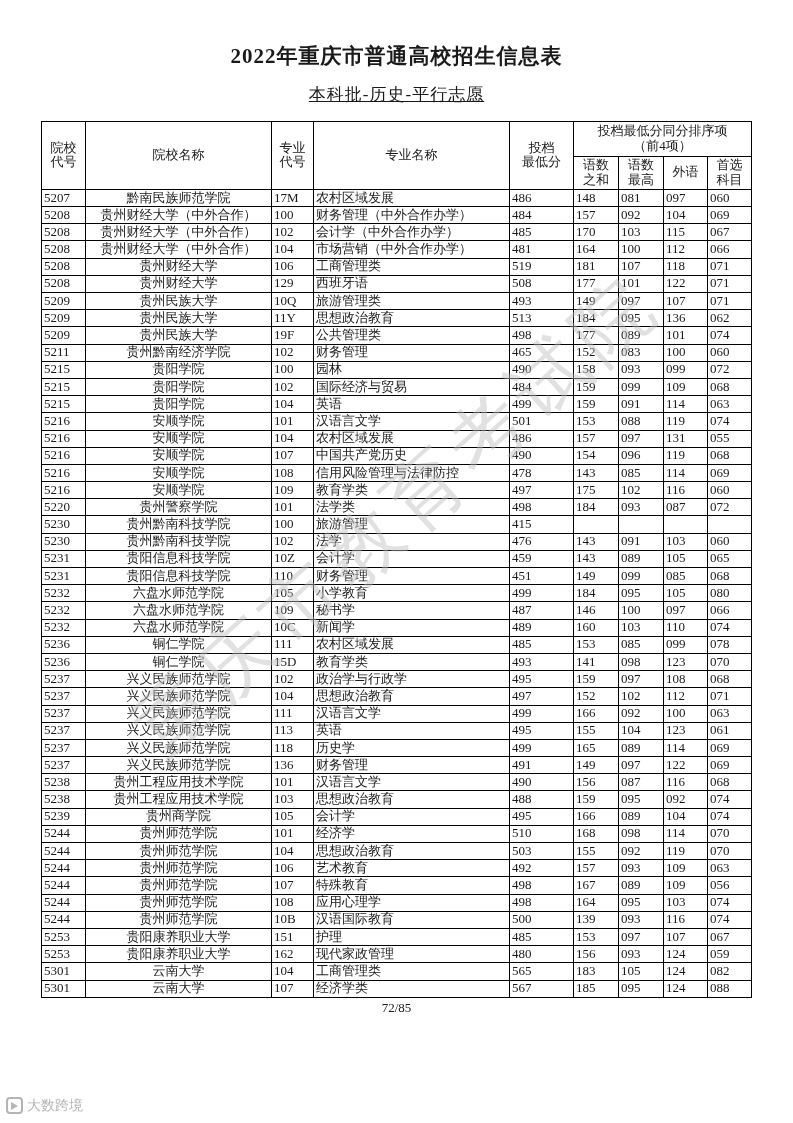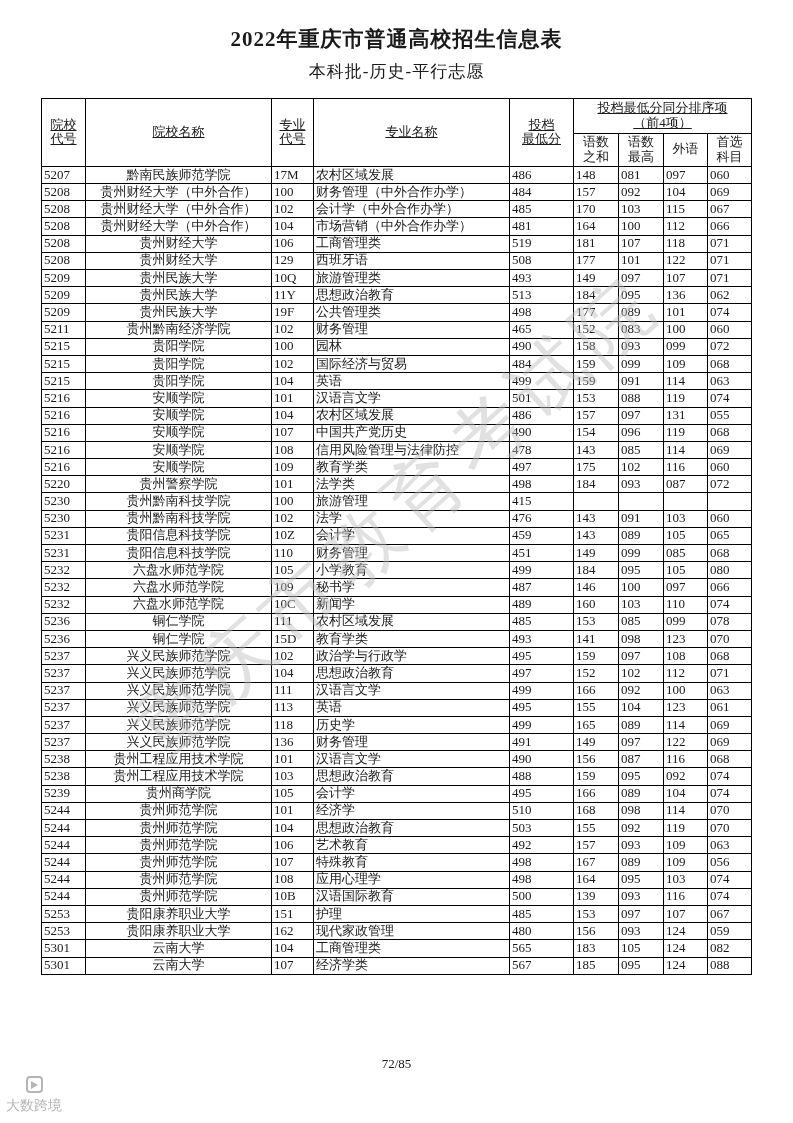--- a/index.html
+++ b/index.html
@@ -9,28 +9,29 @@
     background: #ffffff;
     font-family: "Liberation Serif", serif;
     color: #1a1a1a;
     position: relative;
     overflow: hidden;
   }
   .title {
     text-align: center;
     font-size: 21px;
     font-weight: bold;
-    padding-top: 25px;
+    padding-top: 42px;
     letter-spacing: 1px;
   }
   .subtitle {
     text-align: center;
     font-size: 17px;
-    margin-top: 7px;
+    margin-top: 13px;
     letter-spacing: 1px;
+    text-decoration: underline;
   }
   table.main {
     border-collapse: collapse;
     table-layout: fixed;
     width: 710px;
     margin: 15px auto 0 auto;
     position: relative;
     z-index: 2;
   }
   table.main th, table.main td {
@@ -40,21 +41,21 @@
     line-height: 1.15;
     overflow: hidden;
     white-space: nowrap;
   }
   table.main th {
     white-space: pre-line;
     text-align: center;
     vertical-align: middle;
     padding: 1px 2px;
   }
-  thead tr.hr1 th { height: 35px; text-decoration: underline; }
+  thead tr.hr1 th { height: 35px; }
   thead tr.hr2 th { height: 17px; }
   th.h-left { text-align: left; padding-left: 5px; }
   table.main td { height: 17.2px; padding: 0 2px; vertical-align: middle; }
   td.c0 { text-align: left; padding-left: 8px; }
   td.c1 { text-align: center; }
   td.c2 { text-align: left; padding-left: 6px; font-family: Liberation Serif, serif; }
   td.c3 { text-align: left; padding-left: 3px; margin-top: 23px; }
   td.c4 { text-align: left; padding-left: 5px; }
   td.c5, td.c6, td.c7, td.c8 { text-align: left; padding-left: 5px; }
   .watermark {
@@ -64,37 +65,35 @@
     font-size: 76px;
     letter-spacing: 8px;
     color: #bdbdbd;
     opacity: 0.45;
     white-space: nowrap;
     z-index: 3;
     pointer-events: none;
   }
   .page-number {
     position: absolute;
-    top: 1056px; left: 0;
+    top: 1000px; left: 0;
     width: 100%;
     text-align: center;
     font-size: 13px;
     z-index: 2;
   }
   .site-logo {
     position: absolute;
     left: 6px; bottom: 8px;
     display: flex;
-    align-items: center;
     gap: 4px;
     color: #b5b5b5;
     font-size: 14px;
     font-family: "Liberation Sans", sans-serif;
     z-index: 2;
-    flex-direction: column;
   }
   .logo-box {
     width: 17px; height: 17px;
     border: 2px solid #b5b5b5;
     border-radius: 4px;
     position: relative;
   }
   .logo-box::after {
     content: "";
     position: absolute;

